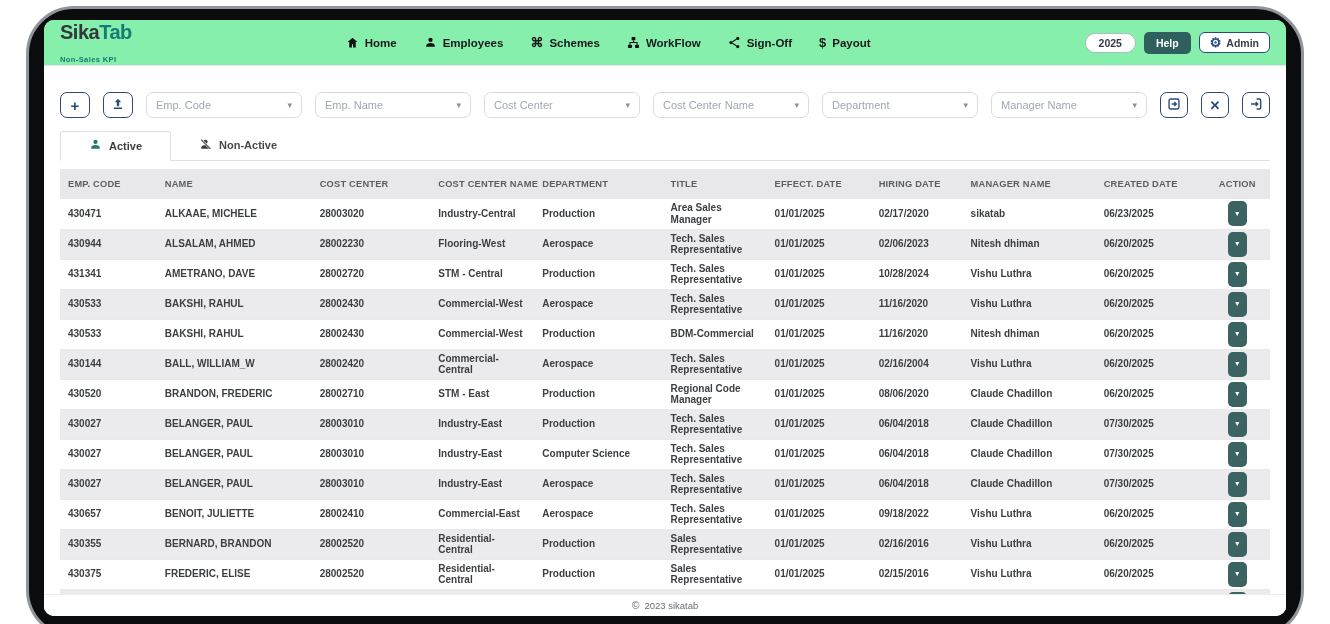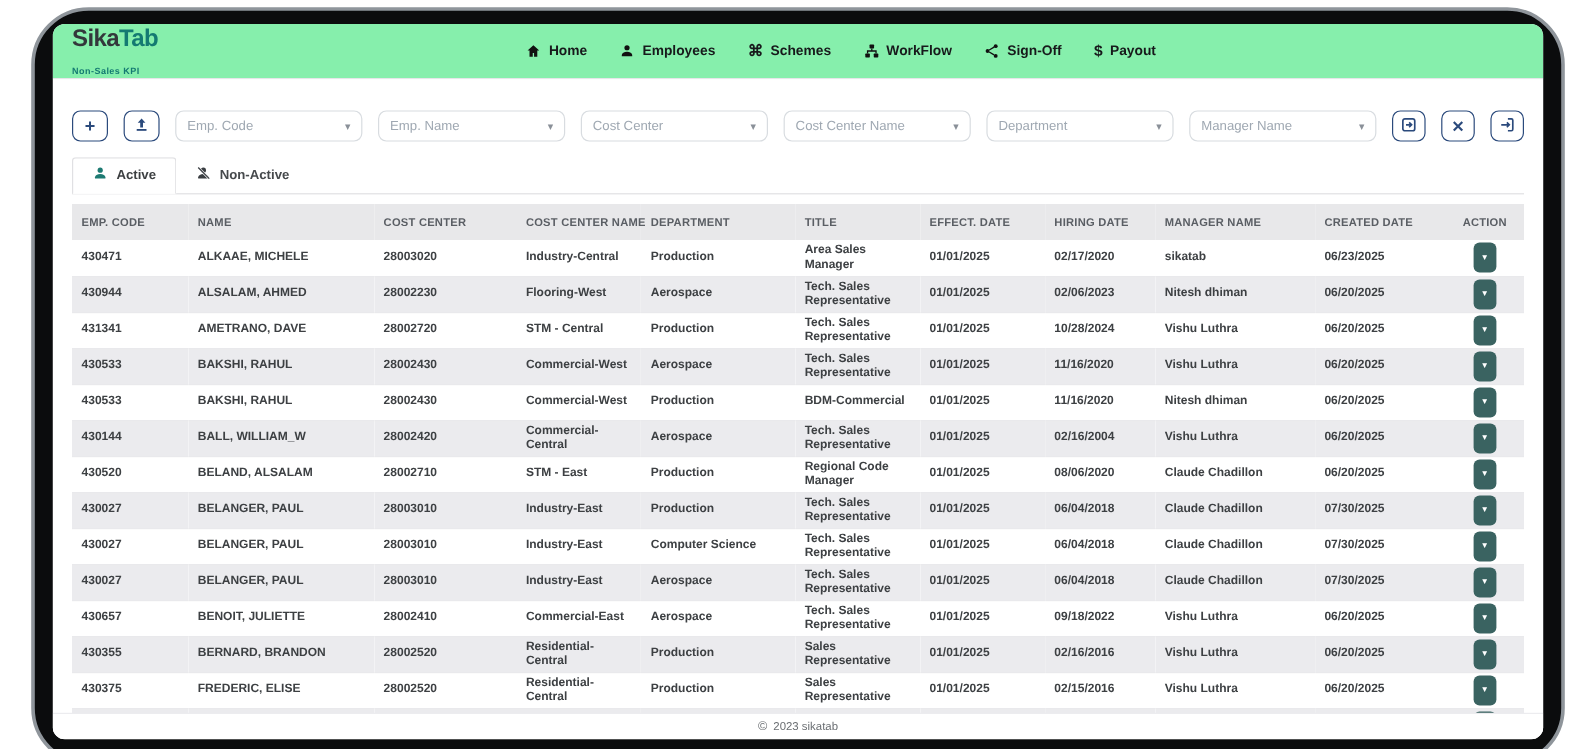--- a/index.html
+++ b/index.html
@@ -47,21 +47,21 @@
   .ibtn svg { width:14px; height:14px; }
   .plus-glyph { font-size:15px; font-weight:700; line-height:1; color:#2b4a7c; }
   .x-glyph { font-size:13px; font-weight:700; line-height:1; color:#2b4a7c; }
   .select { flex:1 1 0; height:26px; border:1px solid #d8dce0; border-radius:7px;
     display:flex; align-items:center; padding:0 9px; background:#fff; cursor:pointer; }
   .select .ph { flex:1; font-size:11px; color:#9fa8b2; white-space:nowrap; overflow:hidden; }
   .sel-caret { font-size:9px; color:#8a9098; }
 
   
   .tabs { display:flex; margin-top:13px; border-bottom:1px solid #e0e0e3; }
-  .tab { display:flex; align-items:center; gap:7px; padding:6px 16px 7px;
+  .tab { display:flex; align-items:center; gap:7px; padding:6px 28px 7px;
     font-size:11px; font-weight:700; cursor:pointer; }
   .tab svg { width:13px; height:13px; }
   .tab.selected { border:1px solid #e0e0e3; border-bottom:1px solid #ffffff;
     margin-bottom:-1px; border-radius:3px 3px 0 0; color:#3c3f41; background:#fff; }
   .tab.plain { color:#46494c; }
 
   
   table { width:100%; margin-top:8px; border-collapse:collapse; table-layout:fixed; }
   thead th { background:#e8e8ea; height:30px; font-size:9.3px; font-weight:700;
     color:#5a5e64; text-transform:uppercase; letter-spacing:0.2px; text-align:left;
@@ -141,20 +141,28 @@
             </svg>
         </span>
         <span>Sign-Off</span>
       </div>
       <div class="nav-item">
         <span class="nav-glyph">$</span>
         <span>Payout</span>
       </div>
     </div>
 
+    <div class="hdr-right">
+      <span class="year-pill">2025</span>
+      <button class="help-btn">Help</button>
+      <button class="admin-btn">
+        <span class="gear">⚙</span>
+        <span>Admin</span>
+      </button>
+    </div>
   </div>
 
   <div class="main">
 
     <div class="filter-row">
       <button class="ibtn">
         <span class="plus-glyph">+</span>
       </button>
       <button class="ibtn">
         <span>
@@ -367,21 +375,21 @@
         <td>06/20/2025</td>
         <td class="action-cell">
           <button class="action-btn">
             <span class="caret">▾</span>
           </button>
         </td>
       </tr>
 
       <tr>
         <td>430520</td>
-        <td>BELAND, ALSALAM</td>
+        <td>BRANDON, FREDERIC</td>
         <td>28002710</td>
         <td>STM - East</td>
         <td>Production</td>
         <td>Regional Code Manager</td>
         <td>01/01/2025</td>
         <td>08/06/2020</td>
         <td>Claude Chadillon</td>
         <td>06/20/2025</td>
         <td class="action-cell">
           <button class="action-btn">

